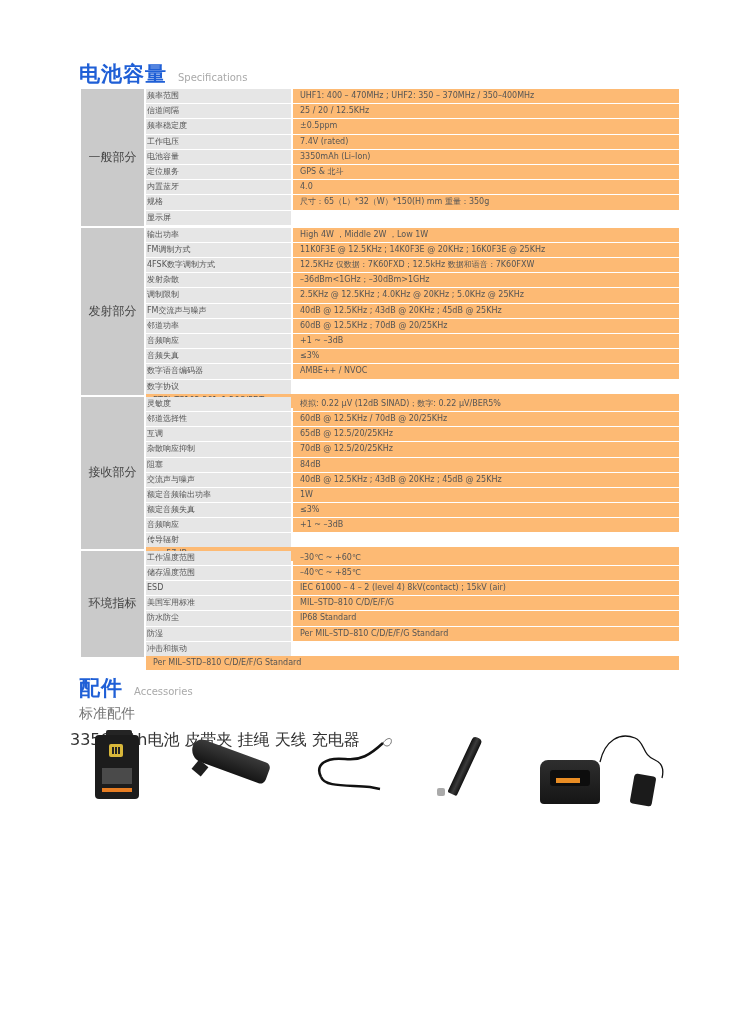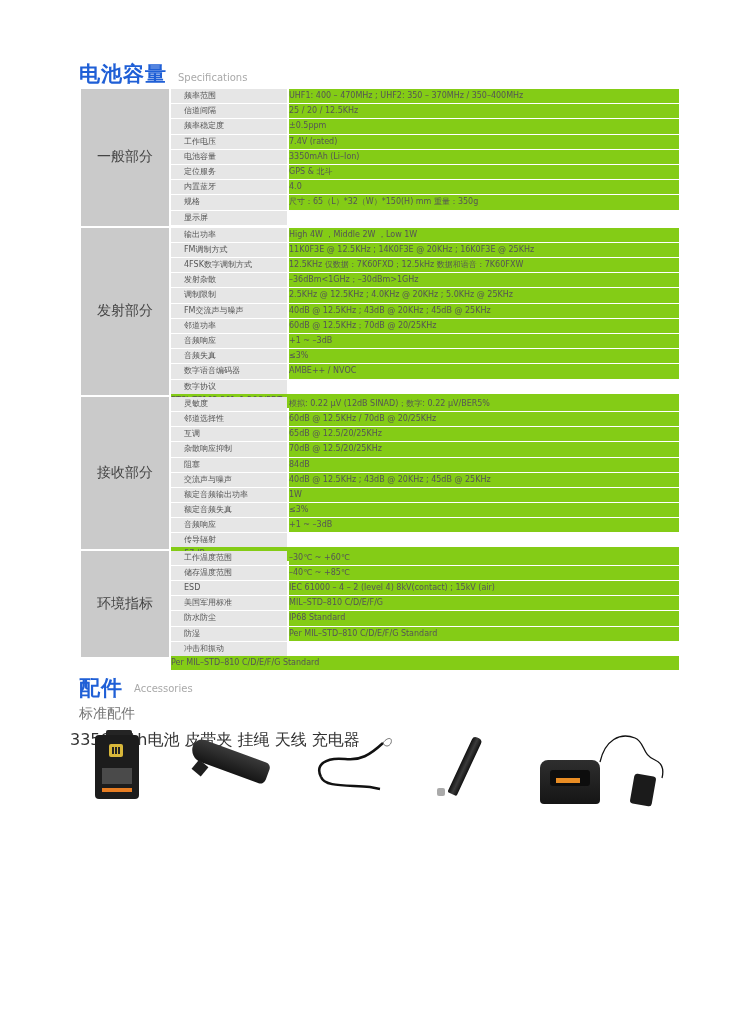--- a/index.html
+++ b/index.html
@@ -11,47 +11,47 @@
     }
     .section-title .zh {
       font-size: 21px; font-weight: bold; color: #1f5fd6; letter-spacing: 1px;
       font-family: "DejaVu Sans", sans-serif;
     }
     .section-title .en {
       font-size: 10px; color: #a9a9a9; margin-left: 11px;
       font-family: "DejaVu Sans", sans-serif;
     }
     #spec-title { top: 60px; }
-    #acc-title { top: 674px; align-items: center; }
+    #acc-title { top: 674px; }
 
     .spec-table {
       position: absolute; left: 81px; top: 89px; width: 598px;
     }
     .group {
       display: flex; border-top: 2px solid #ffffff;
     }
     .group:first-child { border-top: none; }
     .group-label {
-      width: 88px; background: #cacaca; display: flex; align-items: center;
-      justify-content: center; font-size: 14px; color: #444;
+      width: 63px; background: #cacaca; display: flex; align-items: center;
+      justify-content: center; font-size: 12px; color: #444;
       margin-right: 2px;
     }
     .group-rows { flex: 1; }
     .row {
       display: flex; height: 15.2px; border-bottom: 1.2px solid #ffffff;
     }
     .row:last-child { border-bottom: none; flex-direction: column; }
     .param {
-      width: 116px; background: #e6e6e6; font-size: 8px; color: #555;
-      padding-left: 13px; line-height: 14px; white-space: nowrap;
+      width: 145px; background: #e6e6e6; font-size: 8px; color: #555;
+      padding-left: 1px; line-height: 14px; white-space: nowrap;
       margin-right: 2px;
     }
     .value {
-      flex: 1; background: #84cc16; font-size: 8px; color: #555;
-      line-height: 14px; white-space: nowrap;
+      flex: 1; background: #fdba74; font-size: 8px; color: #555;
+      padding-left: 7px; line-height: 14px; white-space: nowrap;
     }
 
     .subheading {
       position: absolute; left: 79px; top: 705px; font-size: 14px; color: #737373;
     }
 
     .accessories {
       position: absolute; top: 730px; left: 70px; width: 620px; height: 100px;
     }
 

